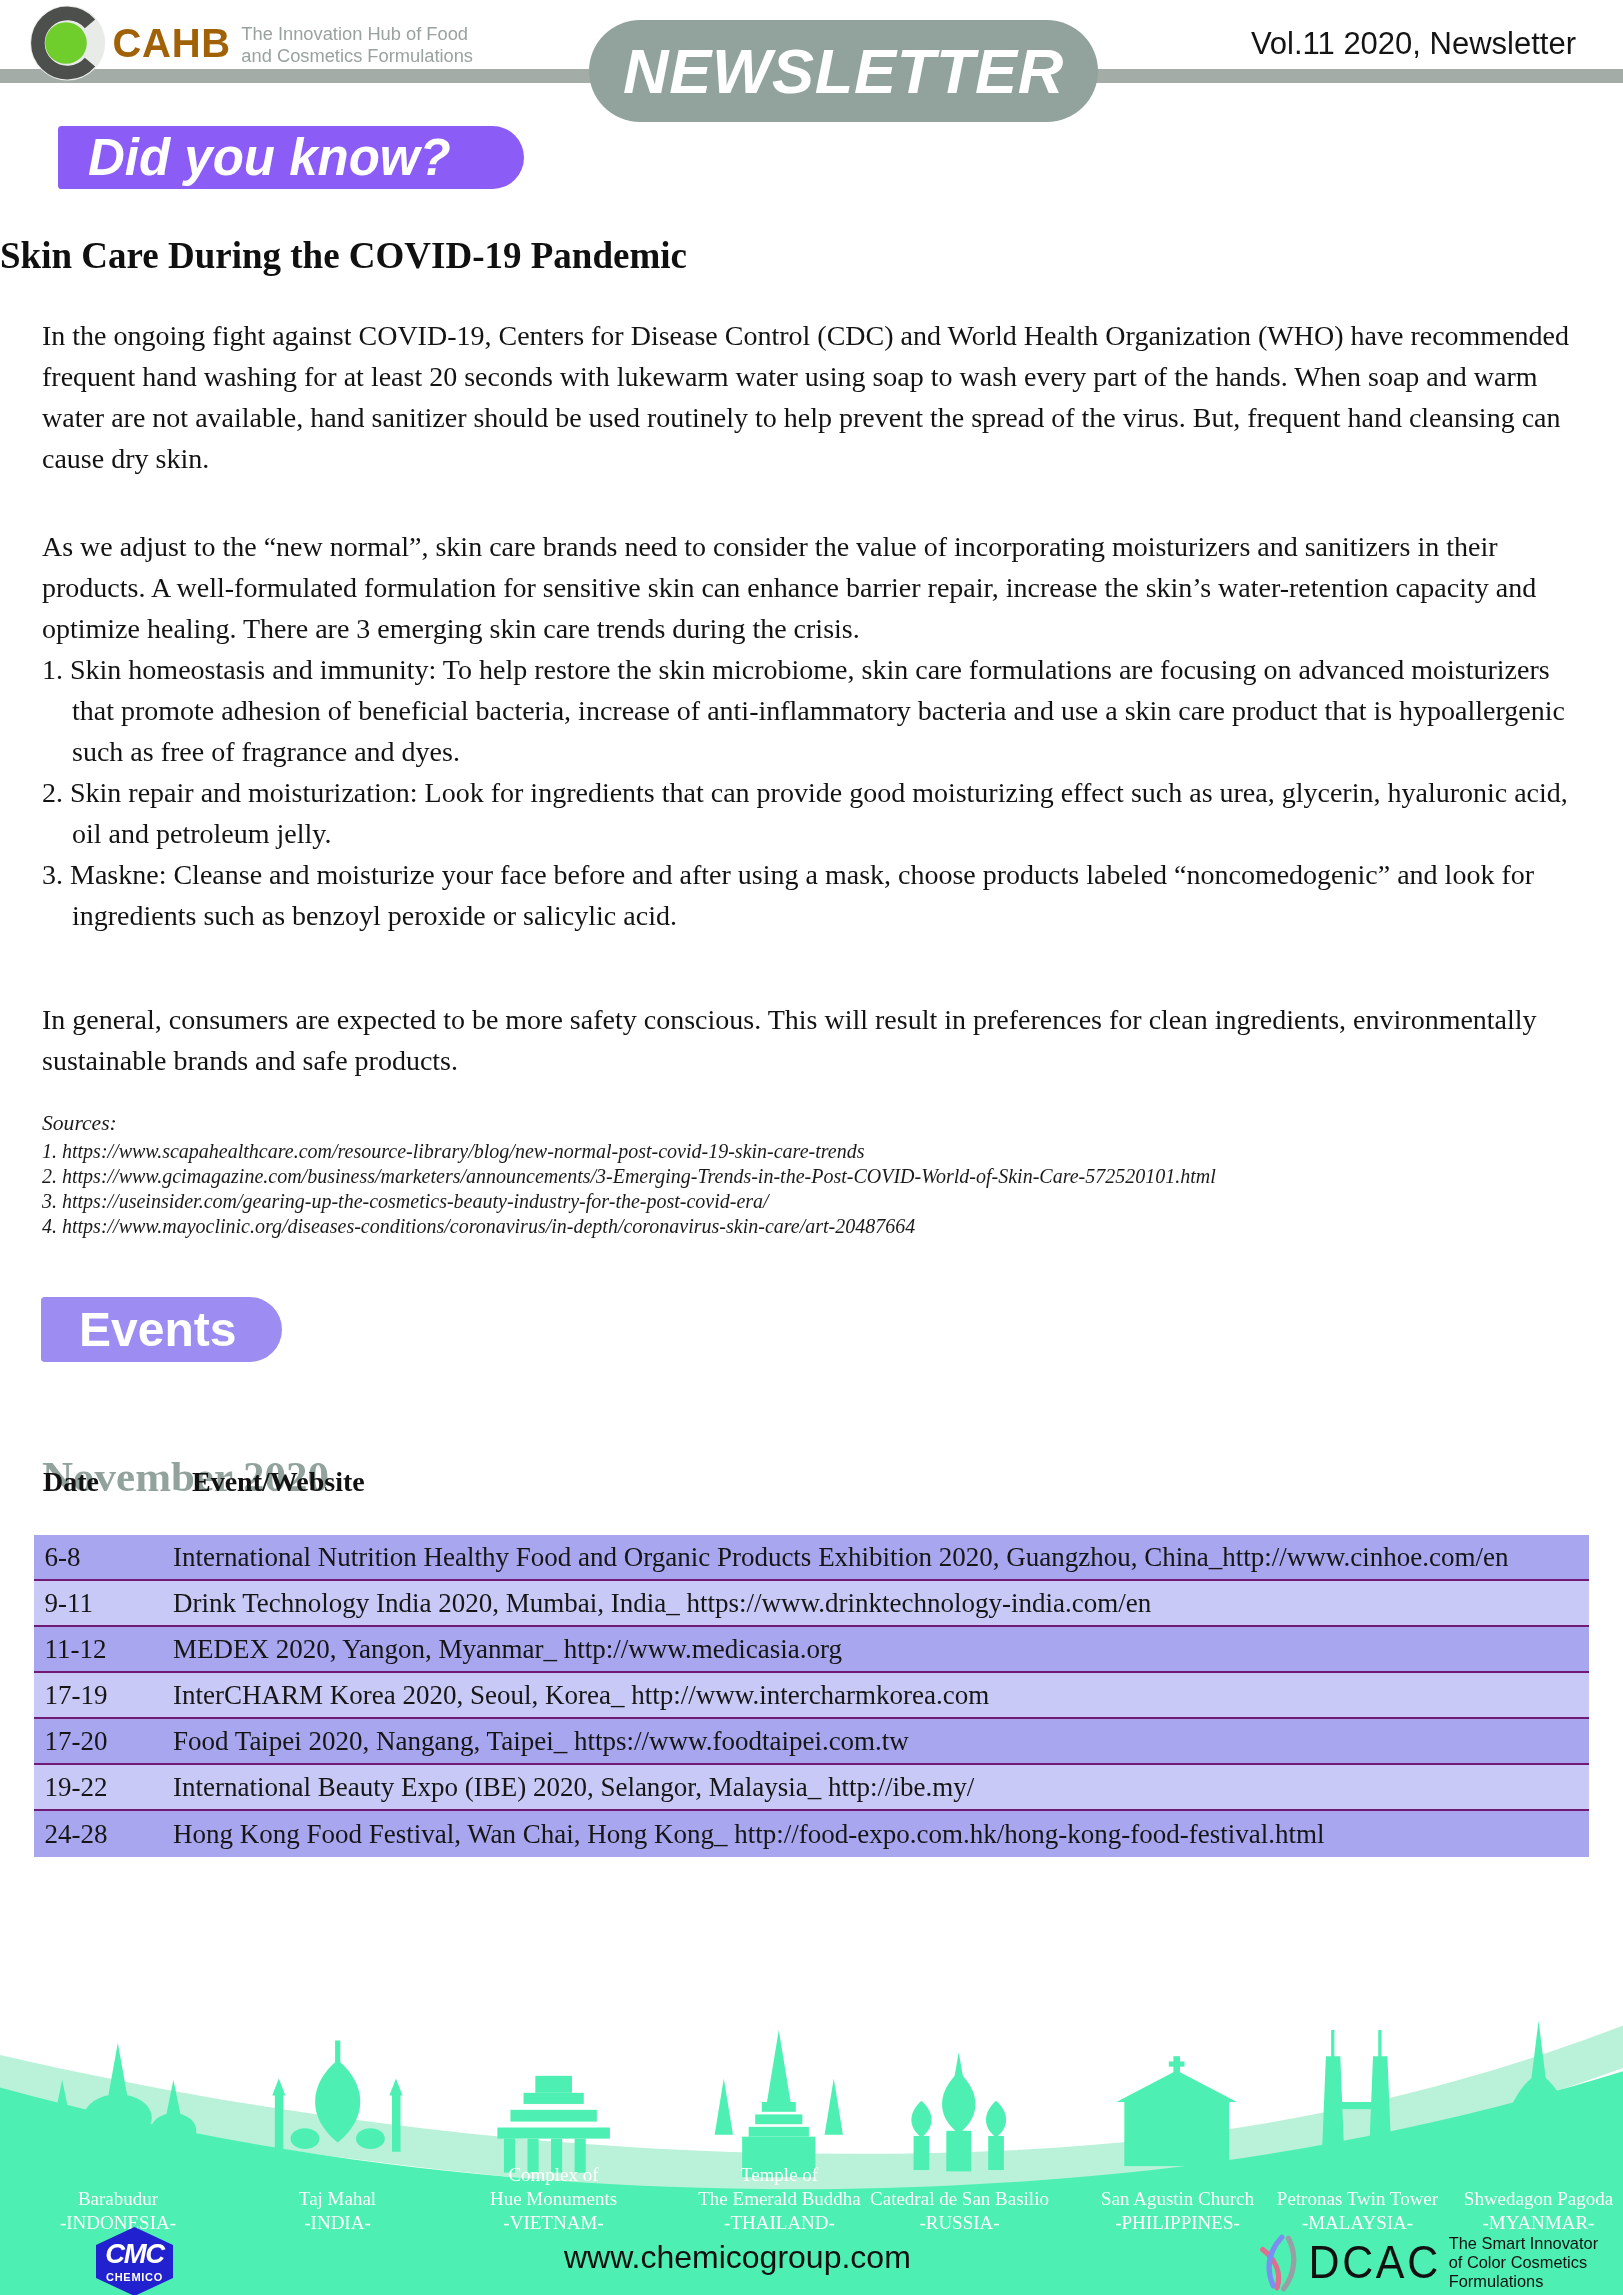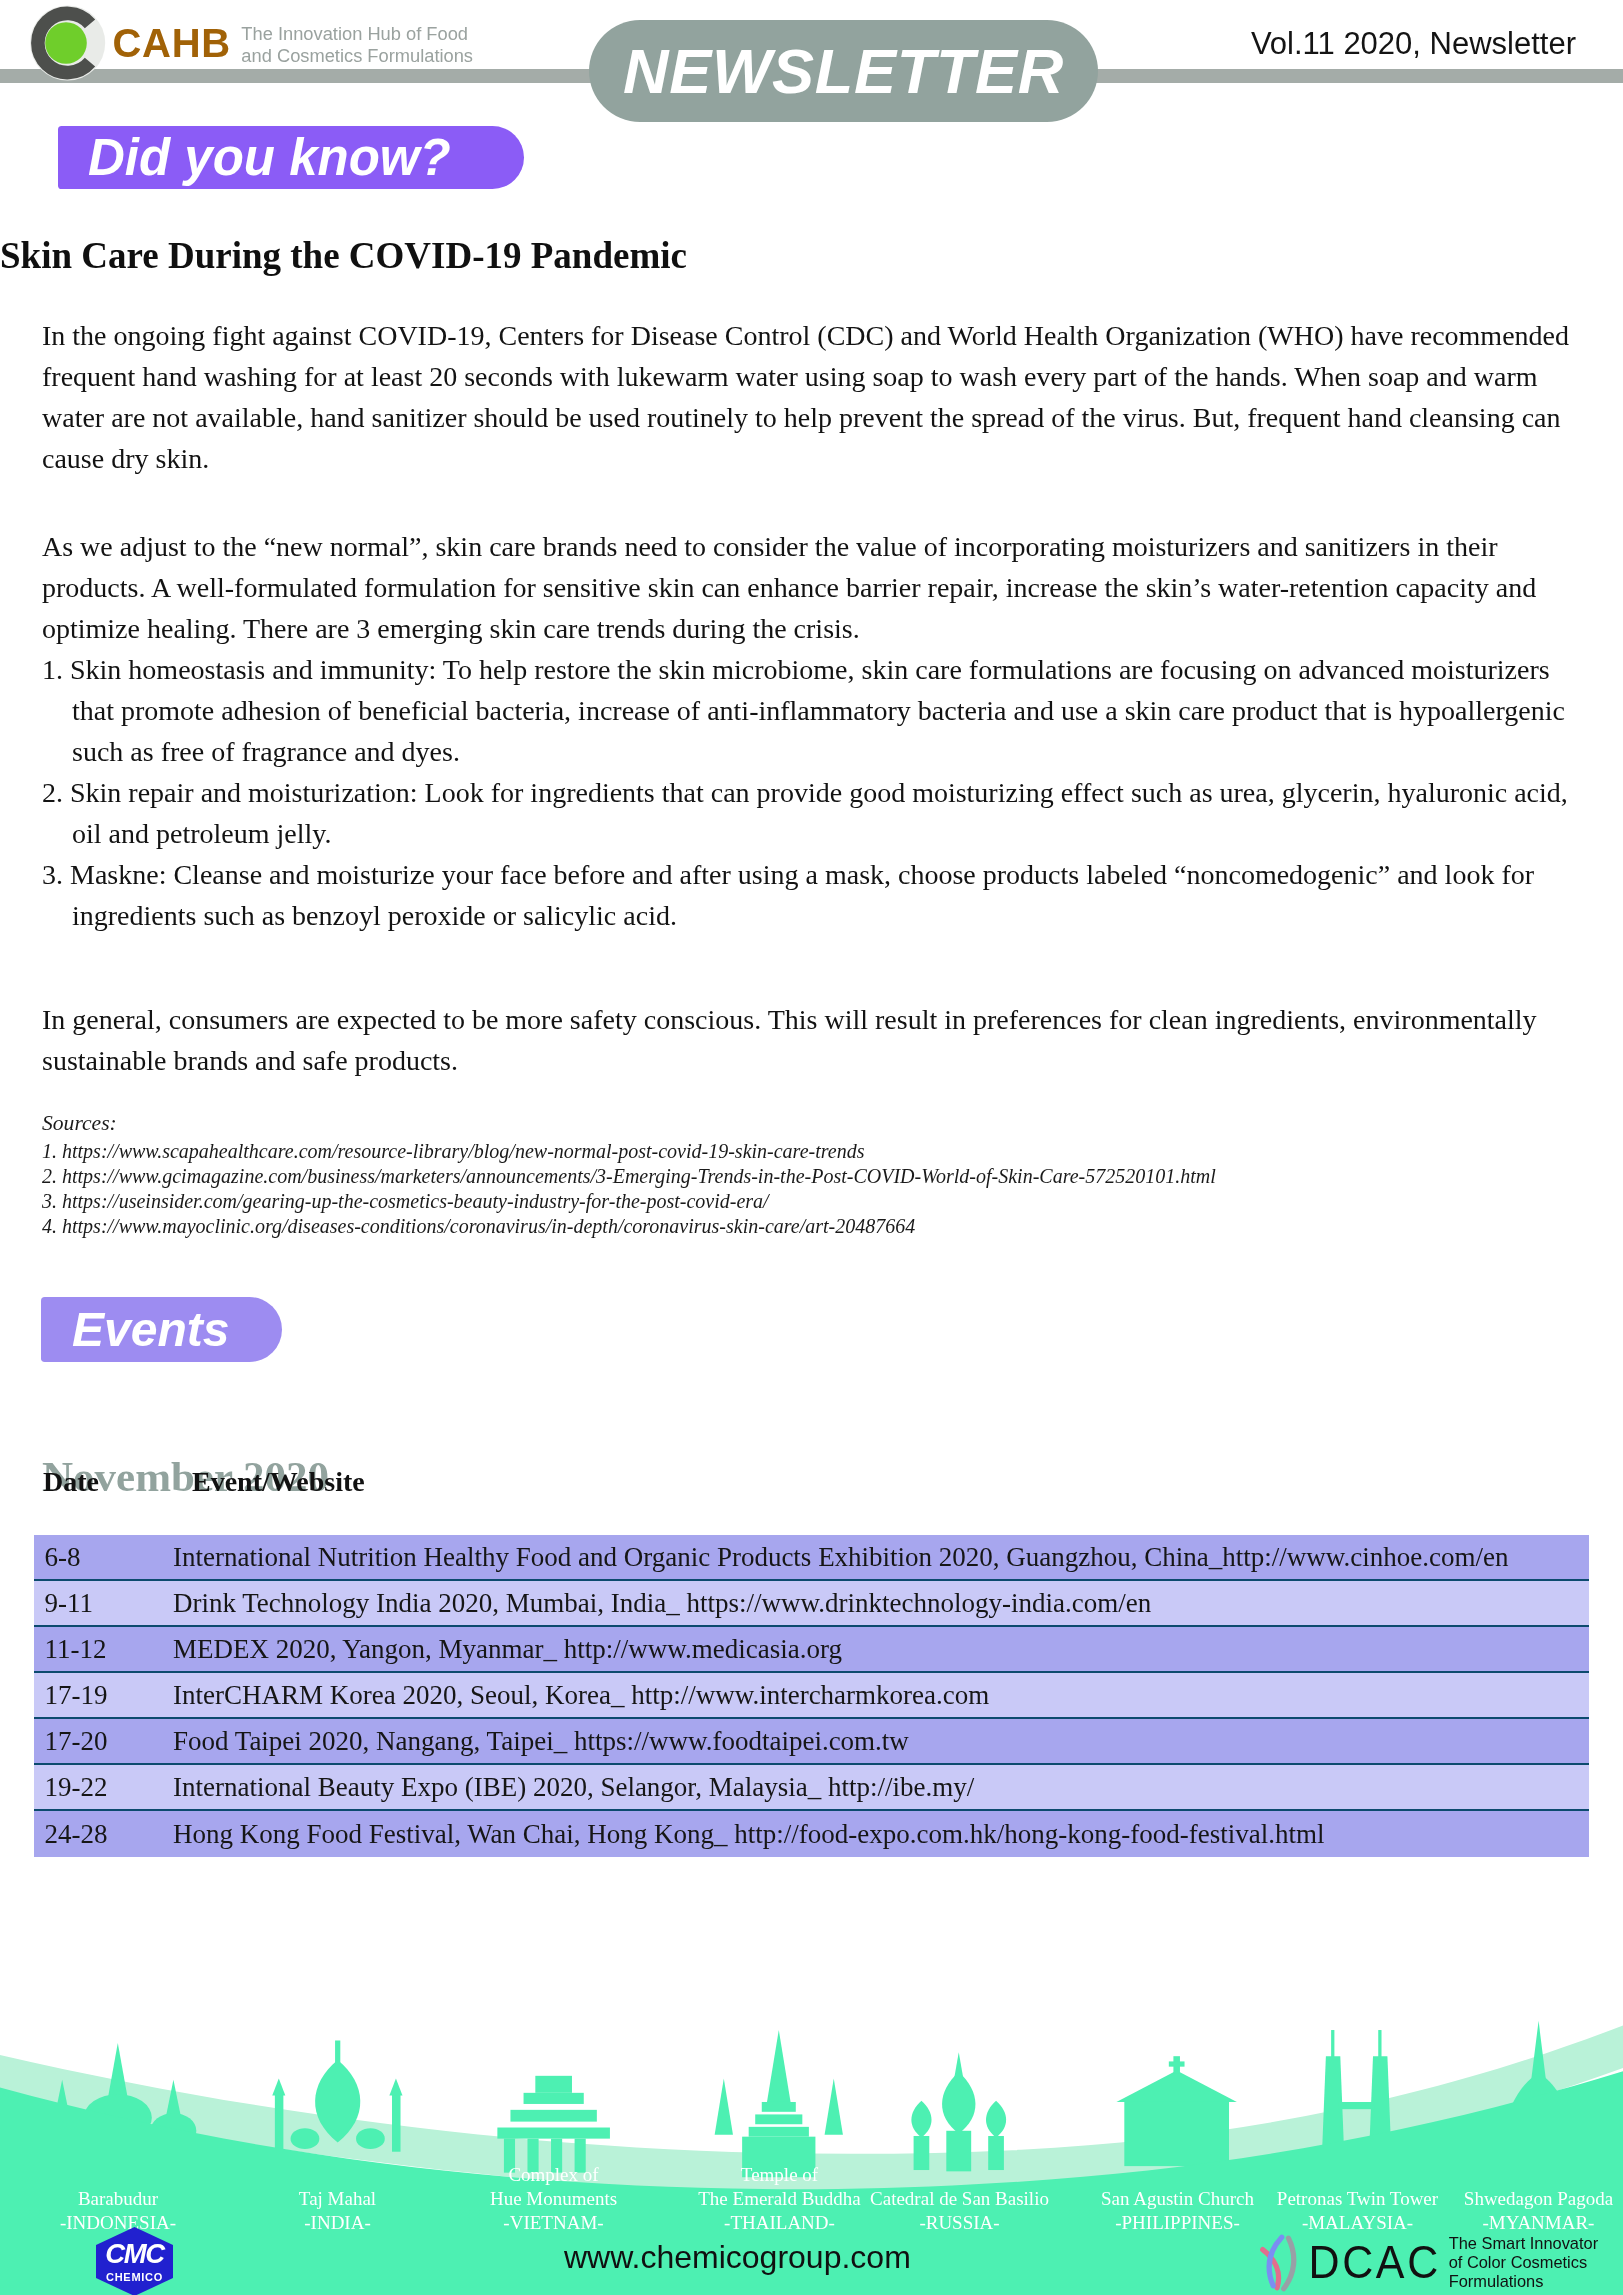--- a/index.html
+++ b/index.html
@@ -34,28 +34,28 @@
   .body p{margin:0;}
   .p1{margin-bottom:47px !important;}
   .list-item{padding-left:30px;text-indent:-30px;}
   .p3{margin-top:63px !important;}
   .sources{margin-top:30px;font-style:italic;font-size:20px;line-height:25px;color:#1a1a1a;}
   .sources .src-label{font-size:21.6px;margin-bottom:2.6px;}
 
   
   .events-banner{position:absolute;left:41px;top:1297px;width:241px;height:65px;background:#9d8cf1;
                  border-radius:3.9px 34px 34px 3.9px;display:flex;align-items:center;padding-left:31px;box-sizing:border-box;}
-  .events-banner span{font-family:"Liberation Sans",sans-serif;font-style:italic;font-weight:bold;
-                      font-size:48px;color:#ffffff;}
+  .events-banner span{font-family:"Liberation Sans",sans-serif;font-weight:bold;
+                      font-size:48px;color:#ffffff;margin-left:7px;}
   .month{position:absolute;left:42px;top:1452px;font-size:43px;font-weight:bold;color:#92a39e;}
   .thead{position:absolute;left:0;top:1466px;width:1623px;font-size:28px;font-weight:bold;color:#111;}
   .th-date{position:absolute;left:43px;}
   .th-event{position:absolute;left:192px;}
   .etable{position:absolute;left:34px;top:1535px;width:1555px;}
-  .erow{display:flex;align-items:center;height:46px;border-bottom:2px solid #0c4a6e;box-sizing:border-box;
+  .erow{display:flex;align-items:center;height:46px;border-bottom:2px solid #701a75;box-sizing:border-box;
         font-size:27px;color:#161616;}
   .erow:nth-child(odd){background:#a7a6ee;}
   .erow:nth-child(even){background:#c9c9f7;}
   .erow:last-child{border-bottom:none;}
   .cdate{flex:none;width:139px;padding-left:10.5px;box-sizing:border-box;}
   .cevent{flex:1;}
 
   
   .footer-art{position:absolute;left:0;top:1996px;width:1623px;height:299px;}
   .landmark{position:absolute;width:249px;top:2172px;height:63px;display:flex;flex-direction:column;

